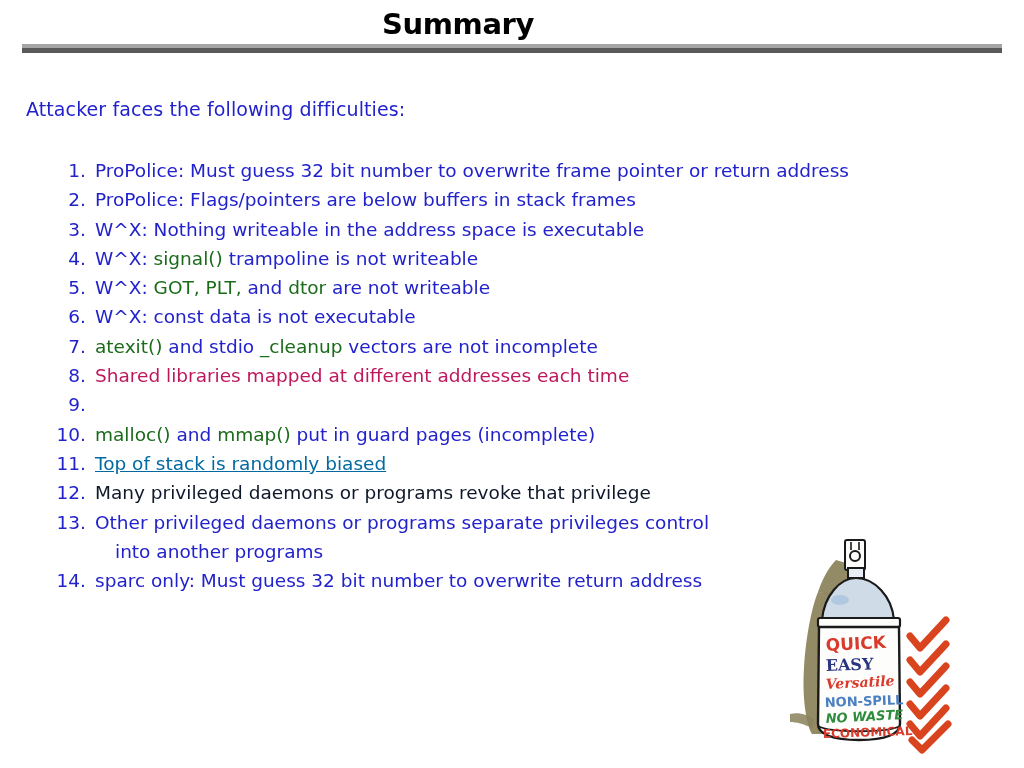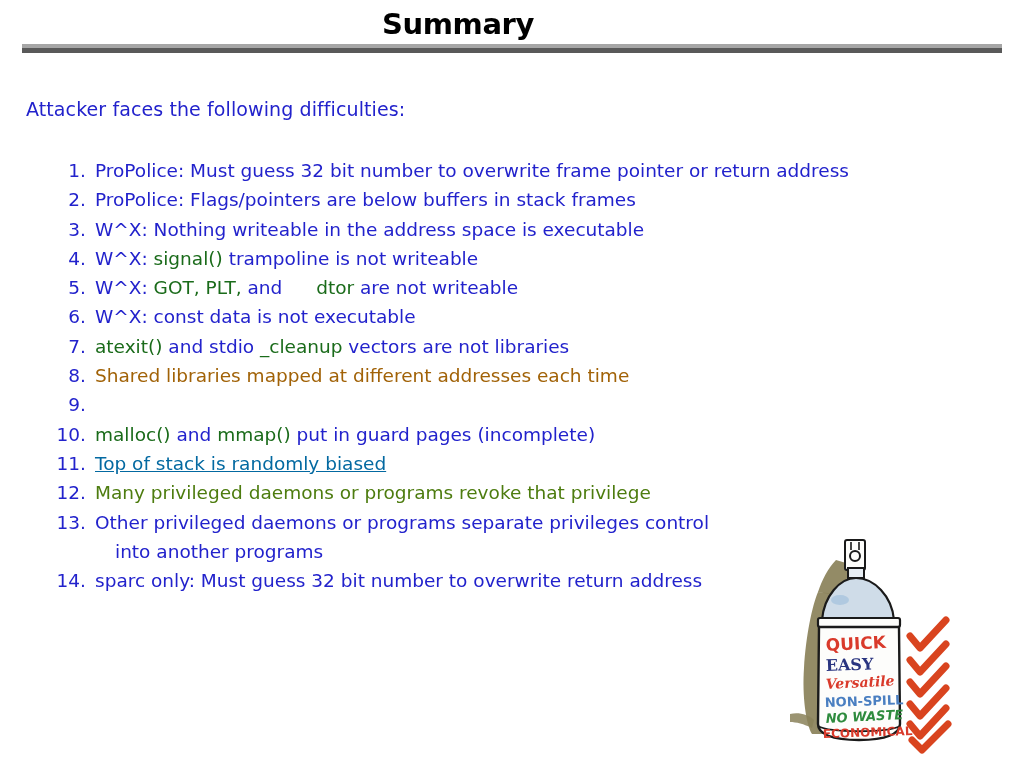--- a/index.html
+++ b/index.html
@@ -133,48 +133,48 @@
     <div class="point-row">
       <span class="point-num">3.</span>
       <span class="point-text"><span class="seg-blue" style="color: rgb(34, 34, 204);">W^X: Nothing writeable in the address space is executable</span></span>
     </div>
     <div class="point-row">
       <span class="point-num">4.</span>
       <span class="point-text"><span class="seg-blue" style="color: rgb(34, 34, 204);">W^X: </span><span class="seg-green" style="color: rgb(26, 107, 26);">signal()</span><span class="seg-blue" style="color: rgb(34, 34, 204); text-align: right;"> trampoline is not writeable</span></span>
     </div>
     <div class="point-row">
       <span class="point-num">5.</span>
-      <span class="point-text"><span class="seg-blue" style="color: rgb(34, 34, 204);">W^X: </span><span class="seg-green" style="color: rgb(26, 107, 26); margin-top: 23px;">GOT, PLT,</span><span class="seg-blue" style="color: rgb(34, 34, 204);"> and </span><span class="seg-green" style="color: rgb(26, 107, 26); margin-left: 28px;">dtor</span><span class="seg-blue" style="color: rgb(34, 34, 204);"> are not writeable</span></span>
+      <span class="point-text"><span class="seg-blue" style="color: rgb(34, 34, 204);">W^X: </span><span class="seg-green" style="color: rgb(26, 107, 26); margin-top: 23px;">GOT, PLT,</span><span class="seg-blue" style="color: rgb(34, 34, 204);"> and </span><span class="seg-green" style="color: rgb(26, 107, 26);">dtor</span><span class="seg-blue" style="color: rgb(34, 34, 204);"> are not writeable</span></span>
     </div>
     <div class="point-row">
       <span class="point-num">6.</span>
       <span class="point-text"><span class="seg-blue" style="color: rgb(34, 34, 204);">W^X: const data is not executable</span></span>
     </div>
     <div class="point-row">
       <span class="point-num">7.</span>
-      <span class="point-text"><span class="seg-green" style="color: rgb(26, 107, 26);">atexit()</span><span class="seg-blue" style="color: rgb(34, 34, 204);"> and stdio </span><span class="seg-green" style="color: rgb(26, 107, 26);">_cleanup</span><span class="seg-blue" style="color: rgb(34, 34, 204);"> vectors are not libraries</span></span>
+      <span class="point-text"><span class="seg-green" style="color: rgb(26, 107, 26);">atexit()</span><span class="seg-blue" style="color: rgb(34, 34, 204);"> and stdio </span><span class="seg-green" style="color: rgb(26, 107, 26);">_cleanup</span><span class="seg-blue" style="color: rgb(34, 34, 204);"> vectors are not incomplete</span></span>
     </div>
     <div class="point-row">
       <span class="point-num">8.</span>
-      <span class="point-text"><span class="seg-blue" style="color: #a16207;">Shared libraries mapped at different addresses each time</span></span>
+      <span class="point-text"><span class="seg-blue" style="color: #be185d;">Shared libraries mapped at different addresses each time</span></span>
     </div>
     <div class="point-row">
       <span class="point-num">9.</span>
     </div>
     <div class="point-row">
       <span class="point-num">10.</span>
       <span class="point-text"><span class="seg-green" style="color: rgb(26, 107, 26);">malloc()</span><span class="seg-blue" style="color: rgb(34, 34, 204);"> and </span><span class="seg-green" style="color: rgb(26, 107, 26);">mmap()</span><span class="seg-blue" style="color: rgb(34, 34, 204); margin-top: 36px;"> put in guard pages (incomplete)</span></span>
     </div>
     <div class="point-row">
       <span class="point-num">11.</span>
       <span class="point-text"><span class="seg-blue" style="color: #0369a1; text-decoration: underline;">Top of stack is randomly biased</span></span>
     </div>
     <div class="point-row">
       <span class="point-num">12.</span>
-      <span class="point-text"><span class="seg-blue" style="color: #4d7c0f;">Many privileged daemons or programs revoke that privilege</span></span>
+      <span class="point-text"><span class="seg-blue" style="color: #0f172a;">Many privileged daemons or programs revoke that privilege</span></span>
     </div>
     <div class="point-row">
       <span class="point-num">13.</span>
       <span class="point-text"><span class="seg-blue" style="color: rgb(34, 34, 204);">Other privileged daemons or programs separate privileges control</span></span>
     </div>
     <div class="point-cont"><span class="seg-blue" style="color: rgb(34, 34, 204);">into another programs</span></div>
     <div class="point-row">
       <span class="point-num">14.</span>
       <span class="point-text"><span class="seg-blue" style="color: rgb(34, 34, 204);">sparc only: Must guess 32 bit number to overwrite return address</span></span>
     </div>

